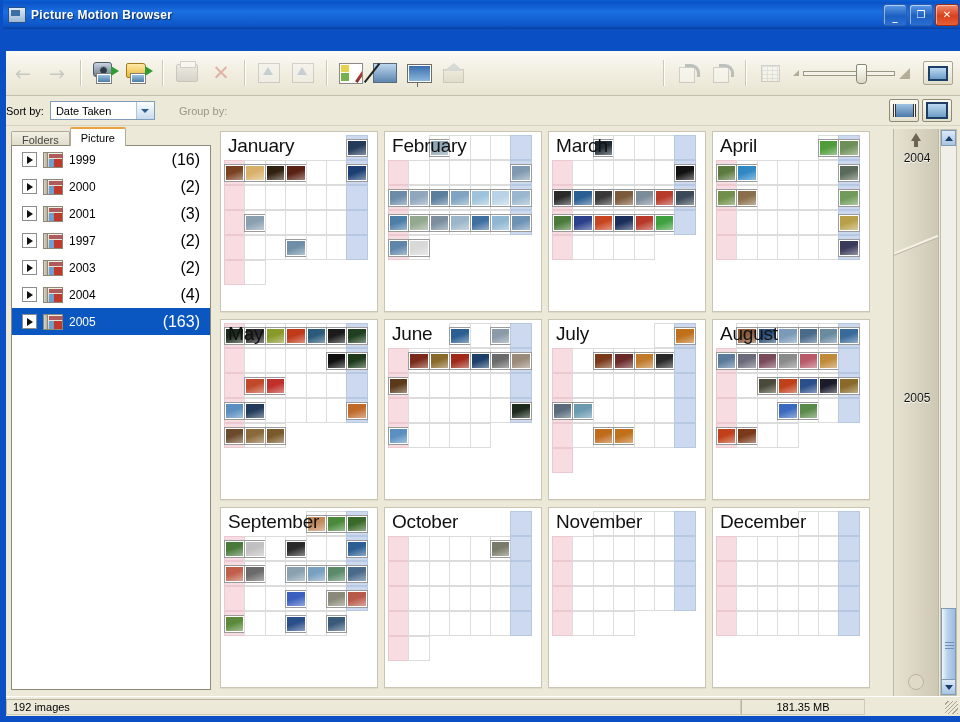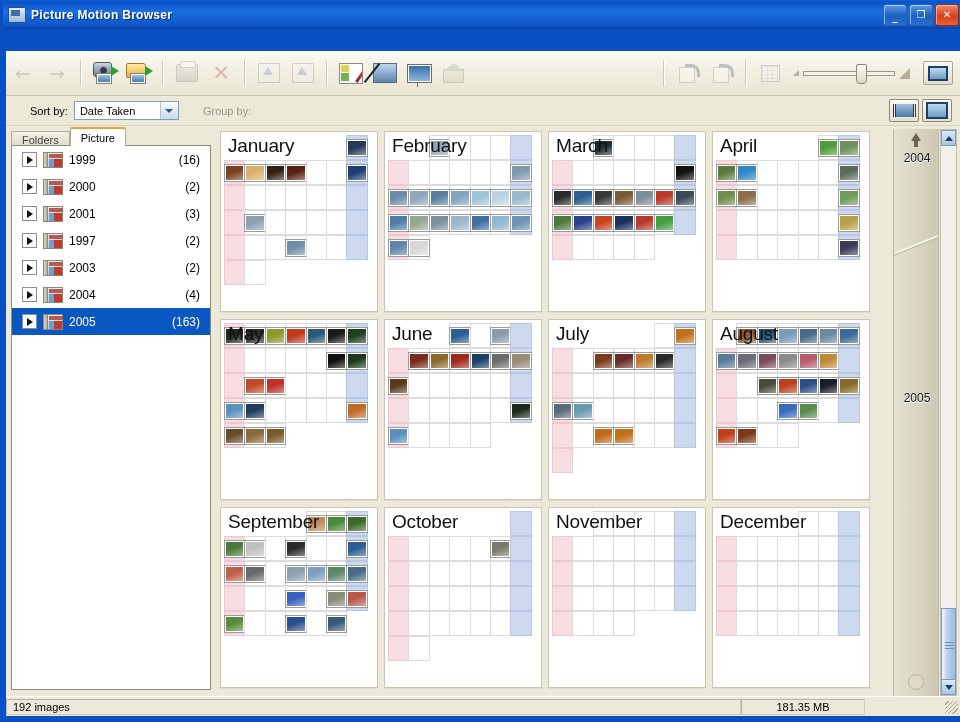--- a/index.html
+++ b/index.html
@@ -112,21 +112,21 @@
   .slider-thumb{position:absolute;left:52px;top:-8px;width:9px;height:18px;
     background:linear-gradient(180deg,#fdfdfa,#ddd9c6);border:1px solid #8a8676;border-radius:2px 2px 4px 4px;}
   .viewmodebtn{width:28px;height:22px;background:linear-gradient(180deg,#fbfaf3,#e2decb);
     border:1px solid #a8a48f;border-radius:2px;display:flex;align-items:center;justify-content:center;}
   
   .sortbar{
     position:absolute;left:3px;top:96px;width:954px;height:30px;
     background:#ece9d8;display:flex;align-items:center;box-sizing:border-box;
     border-bottom:1px solid #d6d2bf;
   }
-  .sb-label{margin-left:24px;margin-right:6px;color:#000;}
+  .sb-label{margin-left:0;margin-right:6px;color:#000;}
   .sb-label.dim{color:#9a968a;}
   .combo{
     height:19px;background:#fff;border:1px solid #7f9db9;display:flex;align-items:center;
     box-sizing:border-box;position:relative;
   }
   .combo .txt{padding-left:5px;font-size:11px;color:#000;flex:1;}
   .combo .arw{
     width:17px;height:17px;margin:0 0 0 0;
     background:linear-gradient(180deg,#fbfdff,#c8dbee);
     border-left:1px solid #b0c4d8;display:flex;align-items:center;justify-content:center;
@@ -172,21 +172,21 @@
     border-bottom:4px solid transparent;border-left:6px solid #111;margin-left:1px;}
   .yico{width:20px;height:16px;margin-right:6px;flex:none;position:relative;}
   .yico .bk{position:absolute;left:0;top:0;width:5px;height:16px;
     background:linear-gradient(90deg,#d8d4c6,#b6b1a0);border:1px solid #8d8876;box-sizing:border-box;}
   .yico .bd{position:absolute;left:4px;top:0;width:16px;height:16px;
     background:linear-gradient(180deg,#f2efe4,#cfcab8);border:1px solid #8d8876;box-sizing:border-box;}
   .yico .bd:before{content:"";position:absolute;left:1px;top:1px;width:14px;height:4px;background:#b05b5b;}
   .yico .bd:after{content:"";position:absolute;left:6px;top:6px;width:8px;height:8px;
     background:#c0392b;box-shadow:-5px 0 0 #6f9ed0,0 0 0 0 #fff;}
   .yname{font-size:12px;flex:1;}
-  .ycount{margin-right:10px;font-size:12px;}
+  .ycount{margin-right:10px;font-size:16px;}
   
   .calpane{
     position:absolute;left:212px;top:3px;width:672px;height:562px;
     background:#ece9d8;overflow:hidden;
   }
   .monthgrid{display:flex;flex-wrap:wrap;gap:7px 6px;padding:2px 0 0 2px;}
   .month{
     width:158px;height:181px;background:#fff;border:1px solid #c9c5b2;
     box-sizing:border-box;position:relative;padding:3px 4px 4px 4px;
     box-shadow:0 1px 0 rgba(0,0,0,.06);

